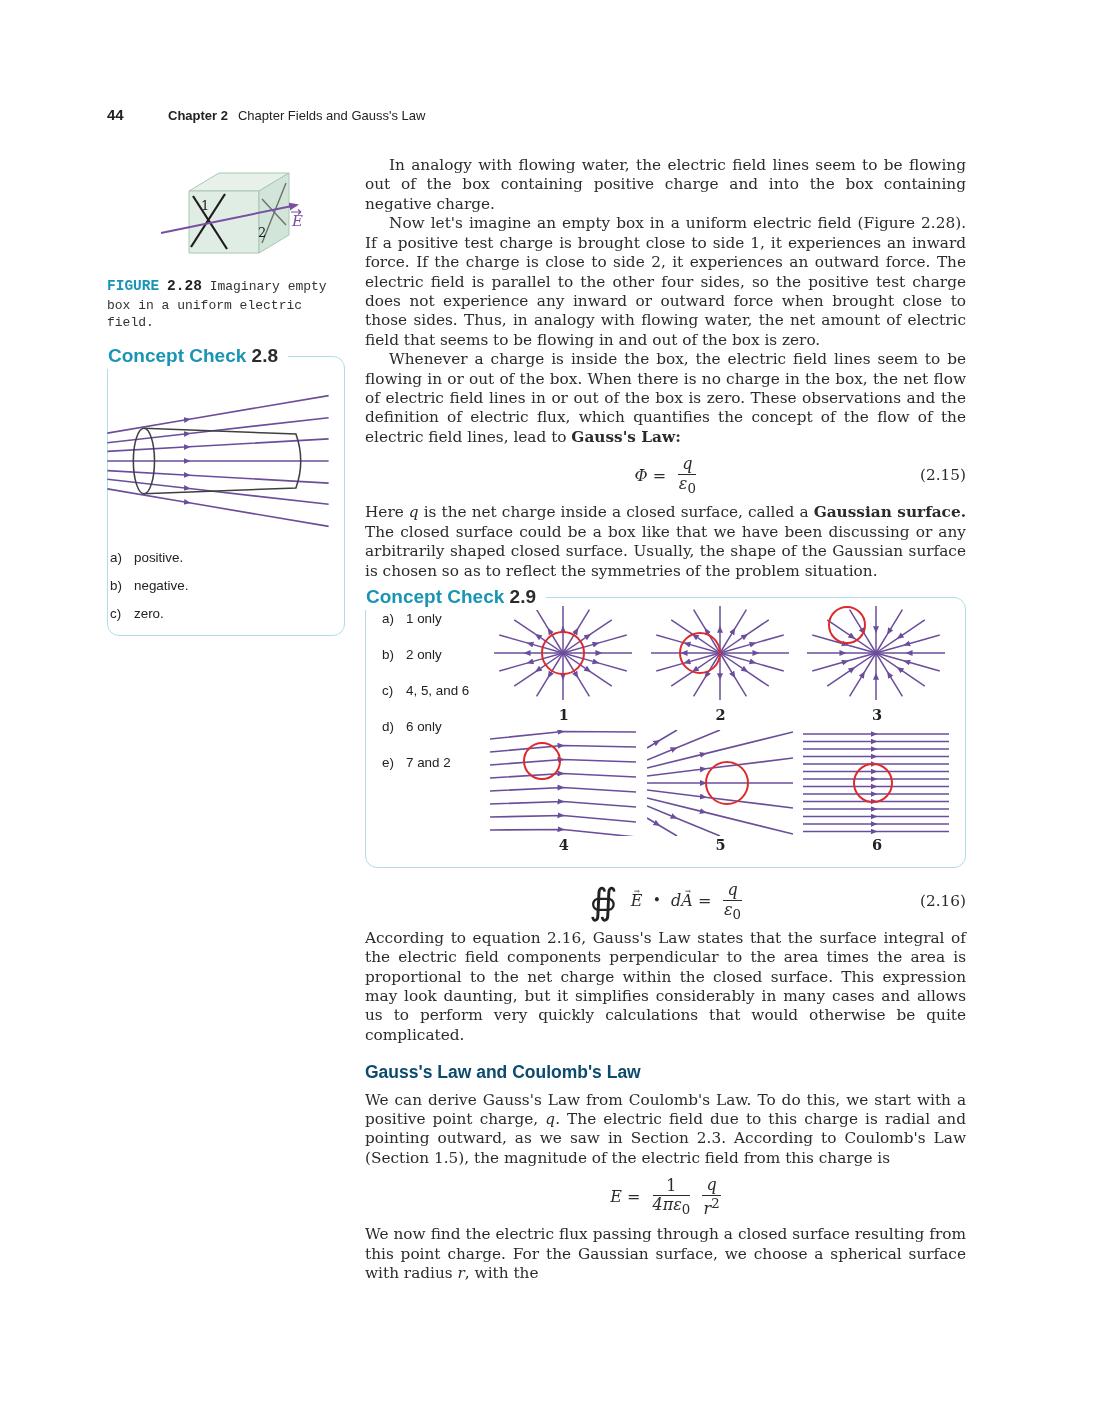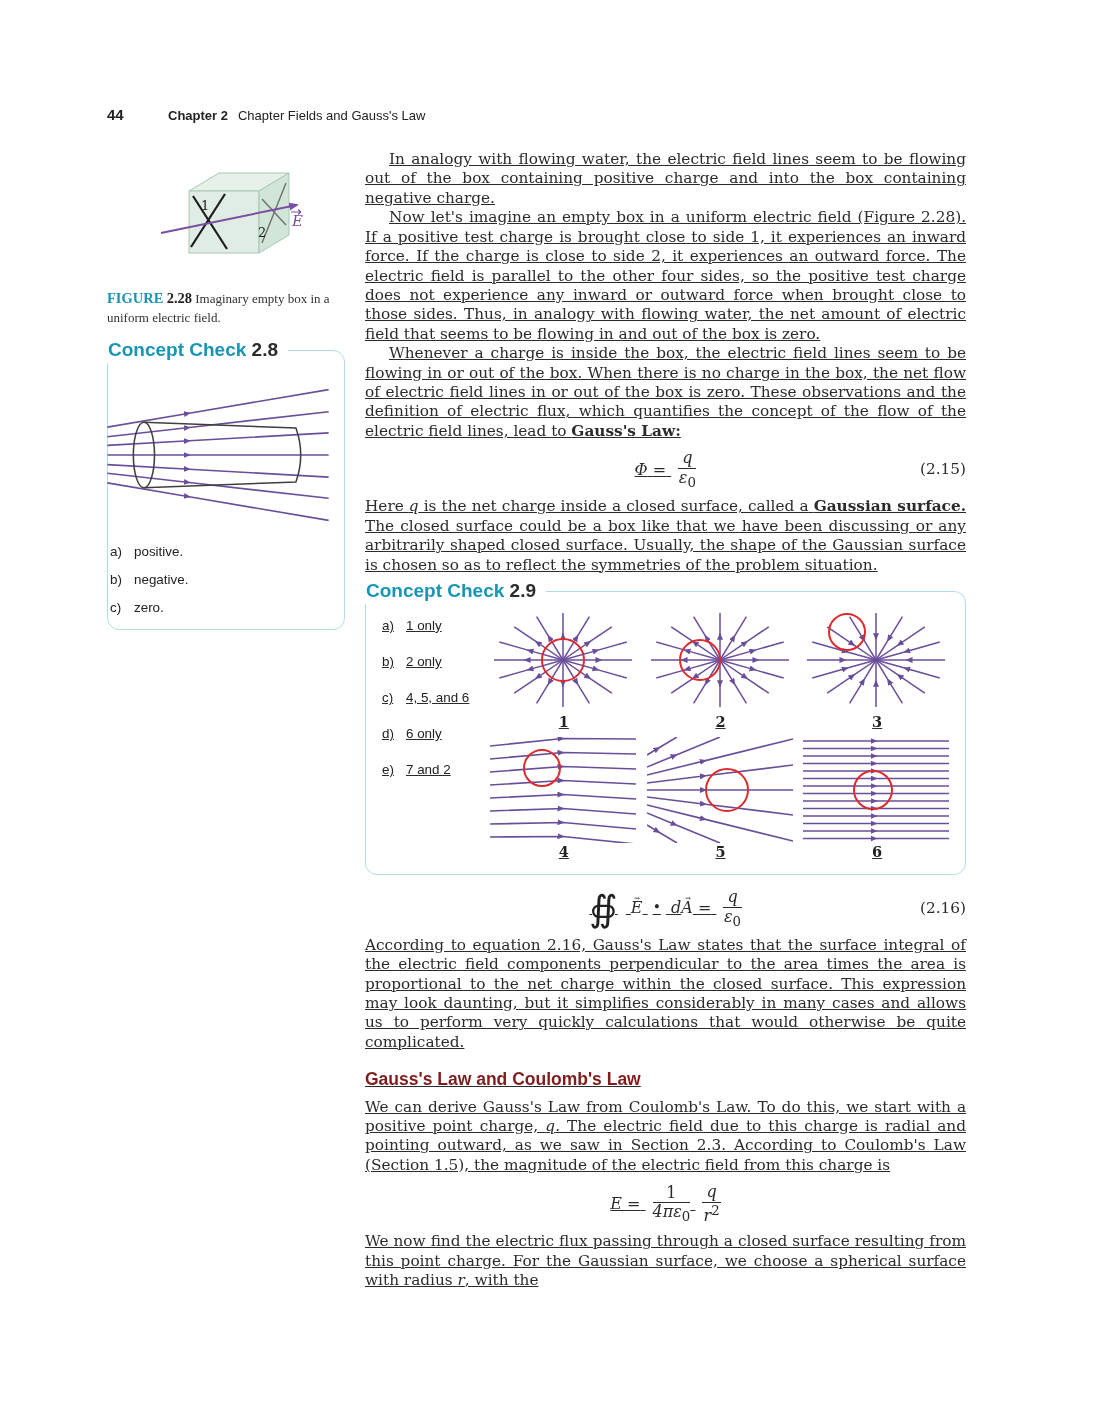--- a/index.html
+++ b/index.html
@@ -9,53 +9,53 @@
   
   .runhead{position:absolute;top:106px;left:107px;display:flex;align-items:baseline;
            font-family:"Liberation Sans",sans-serif;font-size:13px;color:#222;}
   .runhead .pgnum{font-weight:bold;font-size:15px;width:61px;}
   .runhead .chap{font-weight:bold;margin-right:10px;}
 
   
   .sidebar{position:absolute;left:107px;top:163px;width:238px;}
   .figblock{width:238px;}
   .cubewrap{padding-left:52px;}
-  .figcap{font-family:Liberation Serif, serif;font-size:13px;line-height:1.35;color:#333;margin-top:24px;text-align:left;}
+  .figcap{font-family:Liberation Mono, monospace;font-size:13px;line-height:1.35;color:#333;margin-top:12px;text-align:left;}
   .figlabel{color:#1895b5;font-weight:bold;font-size:14.5px;}
   .fignum{color:#232323;font-weight:bold;font-size:14.5px;}
 
   
   .ccbox{position:relative;border:1.5px solid #b2dceb;border-radius:12px;background:#fff;}
   .cchead{position:absolute;top:-14px;left:-2px;background:#fff;padding:0 10px 0 2px;
           font-family:"Liberation Sans",sans-serif;font-weight:bold;font-size:19px;
           color:#1895b5;white-space:nowrap;line-height:26px;}
   .cchead .ccnum{color:#2b2b2b;}
   .cc28{margin-top:24px;padding:20px 12px 14px 2px;}
   .cc28 .ccq{font-family:"Liberation Sans",sans-serif;font-size:13.4px;line-height:1.45;color:#222;margin:0;text-align:left;}
   .cc28 svg{display:block;margin:8px 0 2px -4px;}
   .ccopts{font-family:"Liberation Sans",sans-serif;font-size:13.4px;color:#222;}
   .ccopt{display:flex;margin-top:13px;}
   .ccopt .letter{width:24px;flex:none;}
 
-  .cc29{margin:16px 0 14px 0;padding:15px 14px 6px 16px;}
+  .cc29{margin:16px 0 14px 0;padding:2px 14px 6px 16px;}
   .cc29 .ccq{font-family:"Liberation Sans",sans-serif;font-size:13.4px;line-height:1.5;color:#222;margin:0 0 6px 0;text-align:left;}
   .cc29body{display:flex;}
   .cc29opts{width:108px;flex:none;padding-top:10px;}
   .cc29opts .ccopt{margin-top:0;margin-bottom:19px;}
   .dgrid{flex:1;display:grid;grid-template-columns:repeat(3,1fr);column-gap:9px;}
   .dcell{text-align:center;}
   .dcell svg{display:block;}
   .dlabel{font-family:"DejaVu Serif",serif;font-weight:bold;font-size:14.5px;color:#222;margin:0 0 6px 0;}
 
   
-  .main{position:absolute;left:365px;top:150px;width:601px;font-size:15.3px;line-height:1.27;
-        text-align:justify;color:#2b2b2b;text-decoration:underline;}
+  .main{position:absolute;left:365px;top:156px;width:601px;font-size:15.3px;line-height:1.27;
+        text-align:justify;color:#2b2b2b;}
   .main p{margin:0;}
   .main p.ind{text-indent:24px;}
-  .sect{font-family:"Liberation Sans",sans-serif;font-weight:bold;font-size:17.5px;color:#7f1d1d;
+  .sect{font-family:"Liberation Sans",sans-serif;font-weight:bold;font-size:17.5px;color:#0c4a6e;
         text-align:left;margin:16px 0 7px 0;}
 
   
   .eqrow{position:relative;text-align:center;margin:9px 0 7px 0;}
   .eqtag{position:absolute;right:0;top:50%;transform:translateY(-50%);font-size:15.3px;text-align:center;}
   .math{font-size:16px;}
   .math .var{font-style:italic;}
   .frac{display:inline-block;vertical-align:middle;text-align:center;line-height:1.05;margin-left:7px;}
   .frac .fnum{display:block;border-bottom:1.3px solid #2b2b2b;padding:0 4px 1px 4px;}
   .frac .fden{display:block;padding-top:1px;}

